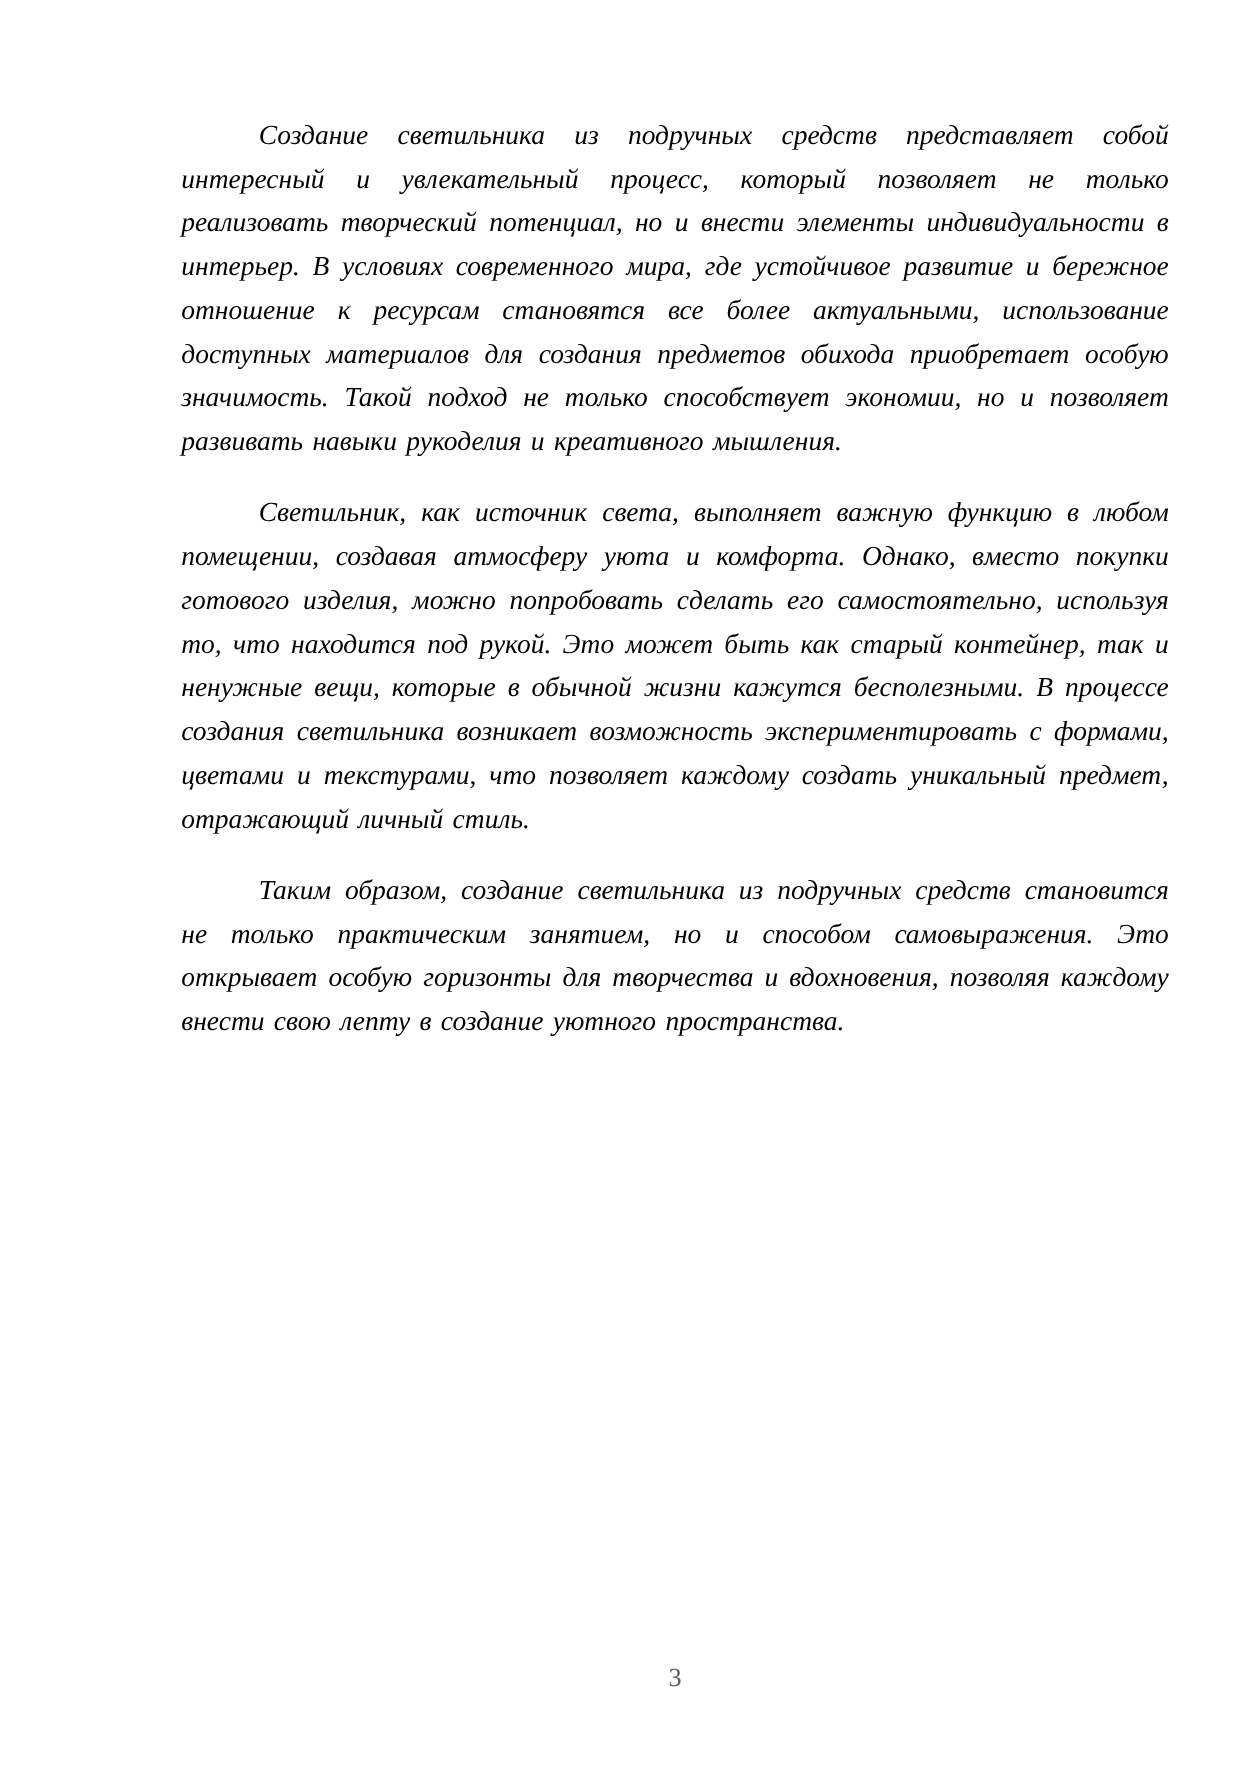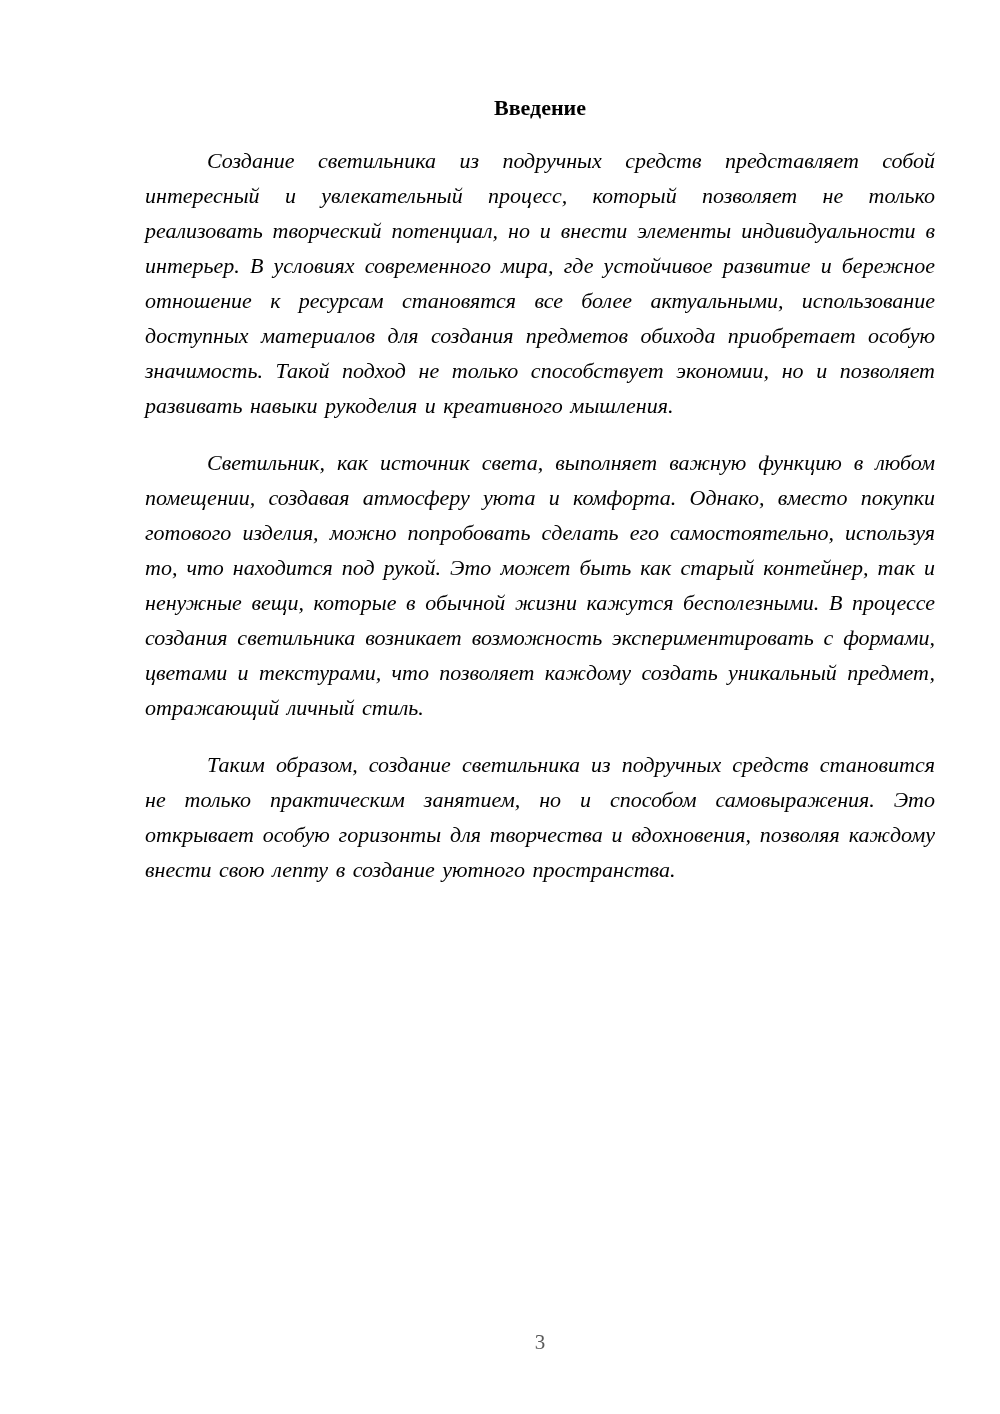--- a/index.html
+++ b/index.html
@@ -49,21 +49,20 @@
     font-size: 21px;
     color: #5a5a5a;
     line-height: 28px;
   }
 </style>
 </head>
 <body>
 
 <div class="page">
   <div class="content">
-    <h1 class="doc-title">Введение</h1>
     <p class="doc-paragraph">Создание светильника из подручных средств представляет собой интересный и увлекательный процесс, который позволяет не только реализовать творческий потенциал, но и внести элементы индивидуальности в интерьер. В условиях современного мира, где устойчивое развитие и бережное отношение к ресурсам становятся все более актуальными, использование доступных материалов для создания предметов обихода приобретает особую значимость. Такой подход не только способствует экономии, но и позволяет развивать навыки рукоделия и креативного мышления.</p>
     <p class="doc-paragraph">Светильник, как источник света, выполняет важную функцию в любом помещении, создавая атмосферу уюта и комфорта. Однако, вместо покупки готового изделия, можно попробовать сделать его самостоятельно, используя то, что находится под рукой. Это может быть как старый контейнер, так и ненужные вещи, которые в обычной жизни кажутся бесполезными. В процессе создания светильника возникает возможность экспериментировать с формами, цветами и текстурами, что позволяет каждому создать уникальный предмет, отражающий личный стиль.</p>
     <p class="doc-paragraph">Таким образом, создание светильника из подручных средств становится не только практическим занятием, но и способом самовыражения. Это открывает особую горизонты для творчества и вдохновения, позволяя каждому внести свою лепту в создание уютного пространства.</p>
   </div>
   <div class="page-footer">
     <span class="page-number">3</span>
   </div>
 </div>
 
 </body></html>

